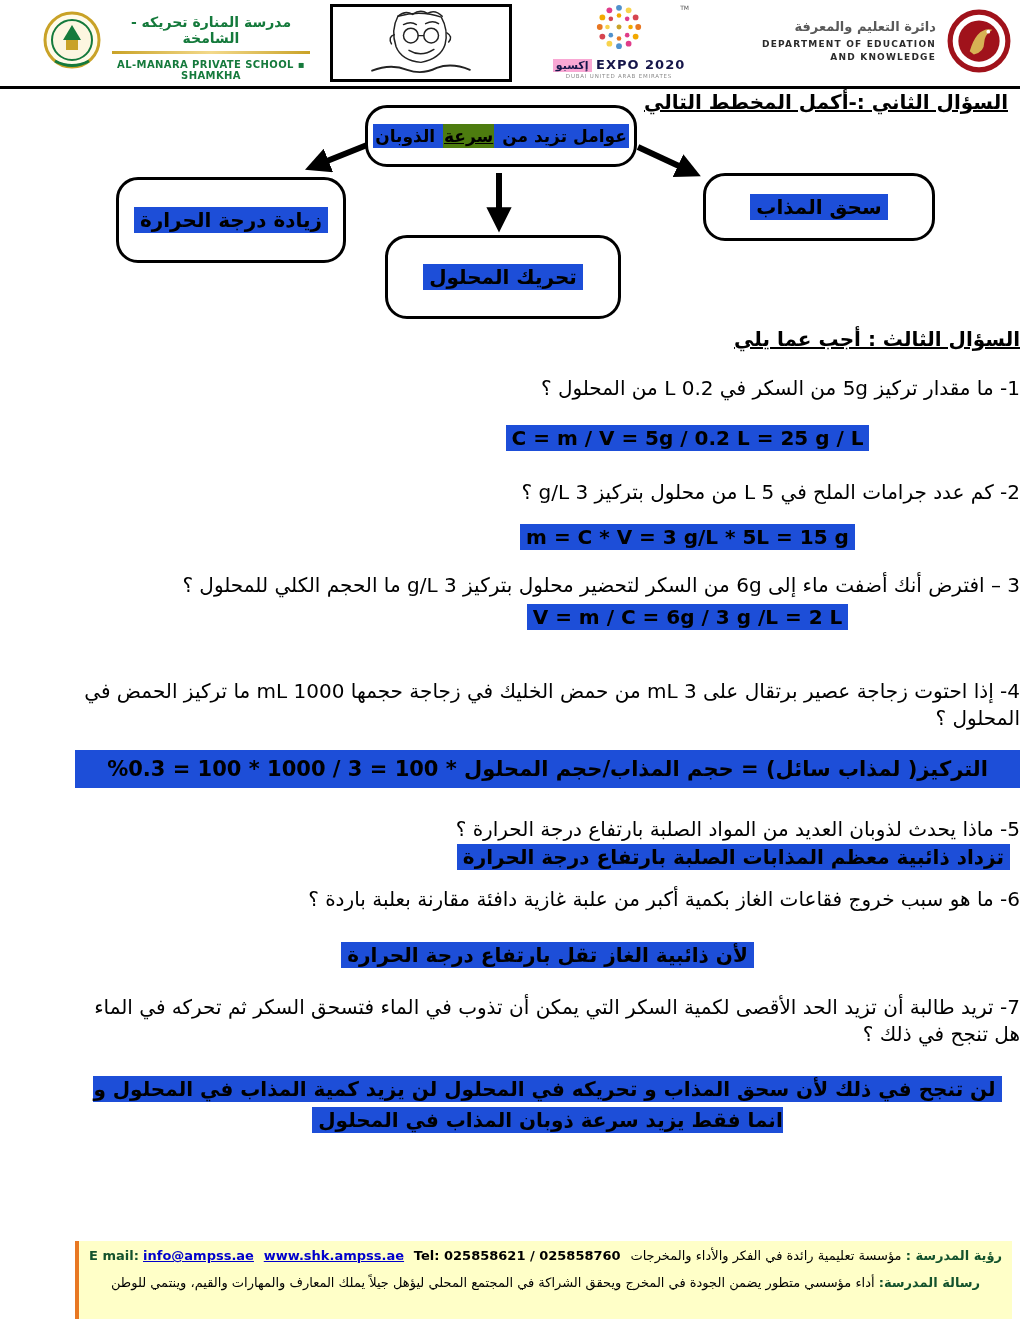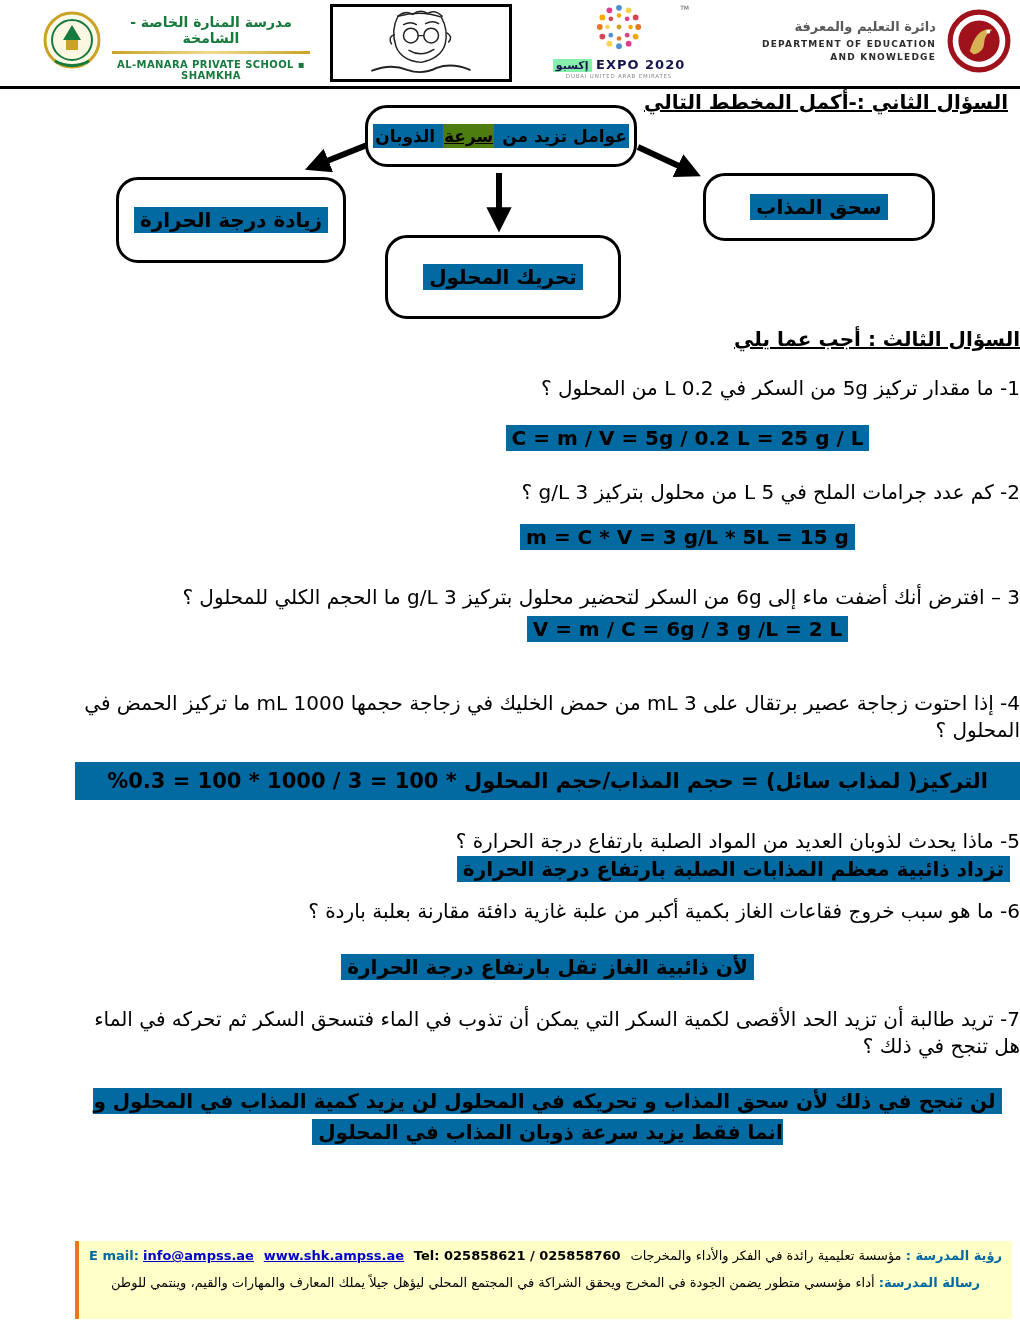--- a/index.html
+++ b/index.html
@@ -10,90 +10,90 @@
   .header{position:absolute;top:0;left:0;width:100%;height:86px;border-bottom:3px solid #000;direction:ltr;}
   .school-logo{position:absolute;left:42px;top:6px;width:60px;height:72px;}
   .school-names{position:absolute;left:106px;top:14px;width:210px;text-align:center;}
   .school-ar{font-size:14px;font-weight:bold;color:#157a3c;direction:rtl;}
   .gold-line{height:3px;margin:5px 6px;background:linear-gradient(90deg,#c9a227,#f3d98b,#c9a227);}
   .school-en{font-size:10px;font-weight:bold;color:#157a3c;letter-spacing:.4px;}
   .sketch-box{position:absolute;left:330px;top:4px;width:182px;height:78px;border:3px solid #000;background:#fff;box-sizing:border-box;}
   .expo{position:absolute;left:543px;top:2px;width:152px;text-align:center;}
   .expo-tm{position:absolute;right:6px;top:2px;font-size:6px;color:#555;}
   .expo-name{font-size:13px;font-weight:bold;color:#16164a;letter-spacing:1px;margin-top:1px;}
-  .expo-ar{font-size:11px;font-weight:bold;background:#86efac;padding:0 3px;direction:rtl;}
+  .expo-ar{font-size:11px;font-weight:bold;background:#f9a8d4;padding:0 3px;direction:rtl;}
   .expo-sub{font-size:5.5px;color:#8a8a8a;letter-spacing:.8px;margin-top:1px;}
   .dept{position:absolute;right:8px;top:8px;display:flex;align-items:center;gap:10px;}
   .dept-texts{text-align:right;}
   .dept-ar{font-size:13px;color:#5a5a5a;font-weight:bold;direction:rtl;letter-spacing:1px;}
   .dept-en{font-size:9px;font-weight:bold;color:#2b2b2b;letter-spacing:1.2px;margin-top:4px;line-height:1.4;}
   .falcon{width:66px;height:66px;}
 
   
   .q2-title{position:absolute;top:90px;right:12px;direction:rtl;font-size:20px;font-weight:bold;
             text-decoration:underline;}
 
   
   .flowchart{position:absolute;top:95px;left:0;width:1020px;height:250px;}
   .fc-box{position:absolute;border:3px solid #000;border-radius:22px;display:flex;align-items:center;
           justify-content:center;background:#fff;box-sizing:border-box;direction:rtl;}
   .fc-center{left:365px;top:10px;width:272px;height:62px;}
   .fc-left{left:116px;top:82px;width:230px;height:86px;}
   .fc-right{left:703px;top:78px;width:232px;height:68px;}
   .fc-bottom{left:385px;top:140px;width:236px;height:84px;}
-  .hl{background:#0369a1;font-weight:bold;font-size:20px;padding:1px 6px;}
+  .hl{background:#1d4ed8;font-weight:bold;font-size:20px;padding:1px 6px;}
   .fc-center .hl{font-size:17px;padding:2px 2px;}
   .hl-cyan{background:#4d7c0f;font-weight:bold;font-size:17px;text-decoration:underline;padding:2px 1px;}
   .fc-arrows{position:absolute;left:0;top:0;width:1020px;height:250px;pointer-events:none;}
 
   
   .qa{position:absolute;top:327px;left:75px;right:0;direction:rtl;}
   .qa-title{font-size:20px;font-weight:bold;text-decoration:underline;margin:0 0 24px 0;text-align:right;}
   .q{font-weight:normal;font-size:20px;margin:0;text-align:right;line-height:1.35;}
   .a{margin:0;line-height:1.45;}
   .a-center{text-align:center;}
   .a-center .shift{position:relative;left:140px;}
   .ltr{direction:ltr;unicode-bidi:isolate;}
   .a-full{text-align:center;}
   .a-full .hl{display:block;padding:4px 16px;font-size:21px;}
   .a-right{text-align:right;padding-right:10px;}
   .a7{text-align:center;}
   .a7 .hl{line-height:1.55;}
   #b1 .q{margin-bottom:22px}#b1 .a{margin-bottom:26px}
-  #b2 .q{margin-bottom:17px}#b2 .a{margin-bottom:32px}
+  #b2 .q{margin-bottom:17px}#b2 .a{margin-bottom:20px}
   #b3 .q{margin-bottom:4px}#b3 .a{margin-bottom:46px}
   #b4 .q{margin-bottom:18px}#b4 .a{margin-bottom:28px}
   #b5 .q{margin-bottom:0}#b5 .a{margin-bottom:14px}
   #b6 .q{margin-bottom:28px}#b6 .a{margin-bottom:24px}
   #b7 .q{margin-bottom:26px}
 
   
   .footer{position:absolute;left:75px;right:8px;top:1241px;height:64px;background:#ffffc8;
           border-left:4px solid #e87722;padding:7px 10px;direction:rtl;font-size:13px;box-sizing:content-box;}
   .f-line1{display:flex;justify-content:space-between;align-items:center;}
-  .f-red{color:#0369a1;font-weight:bold;}
+  .f-red{color:#14532d;font-weight:bold;}
   .f-link{color:#0000cc;text-decoration:underline;font-weight:bold;}
   .f-tel{direction:ltr;unicode-bidi:isolate;font-weight:bold;}
   .f-line2{margin-top:12px;text-align:center;}
 </style>
 </head>
 <body>
 
 <div class="page">
 
   <div class="header">
     <svg class="school-logo" viewBox="0 0 60 72">
       <circle cx="30" cy="34" r="27" fill="#fffbe9" stroke="#c9a227" stroke-width="3"></circle>
       <circle cx="30" cy="34" r="20" fill="#fdf6e0" stroke="#157a3c" stroke-width="2"></circle>
       <path d="M30 19 L39 34 L21 34 Z" fill="#157a3c"></path>
       <rect x="24" y="34" width="12" height="10" fill="#c9a227"></rect>
       <path d="M13 55 Q30 64 47 55" stroke="#157a3c" fill="none" stroke-width="3"></path>
     </svg>
     <div class="school-names">
-      <div class="school-ar">مدرسة المنارة الخاصة - الشامخة</div>
+      <div class="school-ar">مدرسة المنارة تحريكه - الشامخة</div>
       <div class="gold-line"></div>
       <div class="school-en">AL-MANARA PRIVATE SCHOOL ▪ SHAMKHA</div>
     </div>
 
     <div class="sketch-box">
       <svg viewBox="0 0 182 78" width="176" height="72">
         <g fill="none" stroke="#222" stroke-width="1.6" stroke-linecap="round">
           <path d="M66 10 Q91 3 113 11 Q121 25 117 41 Q112 56 91 60 Q70 58 64 43 Q58 25 66 10 Z"></path>
           <path d="M62 30 Q55 32 59 40"></path>
           <path d="M119 28 Q126 32 121 38"></path>

